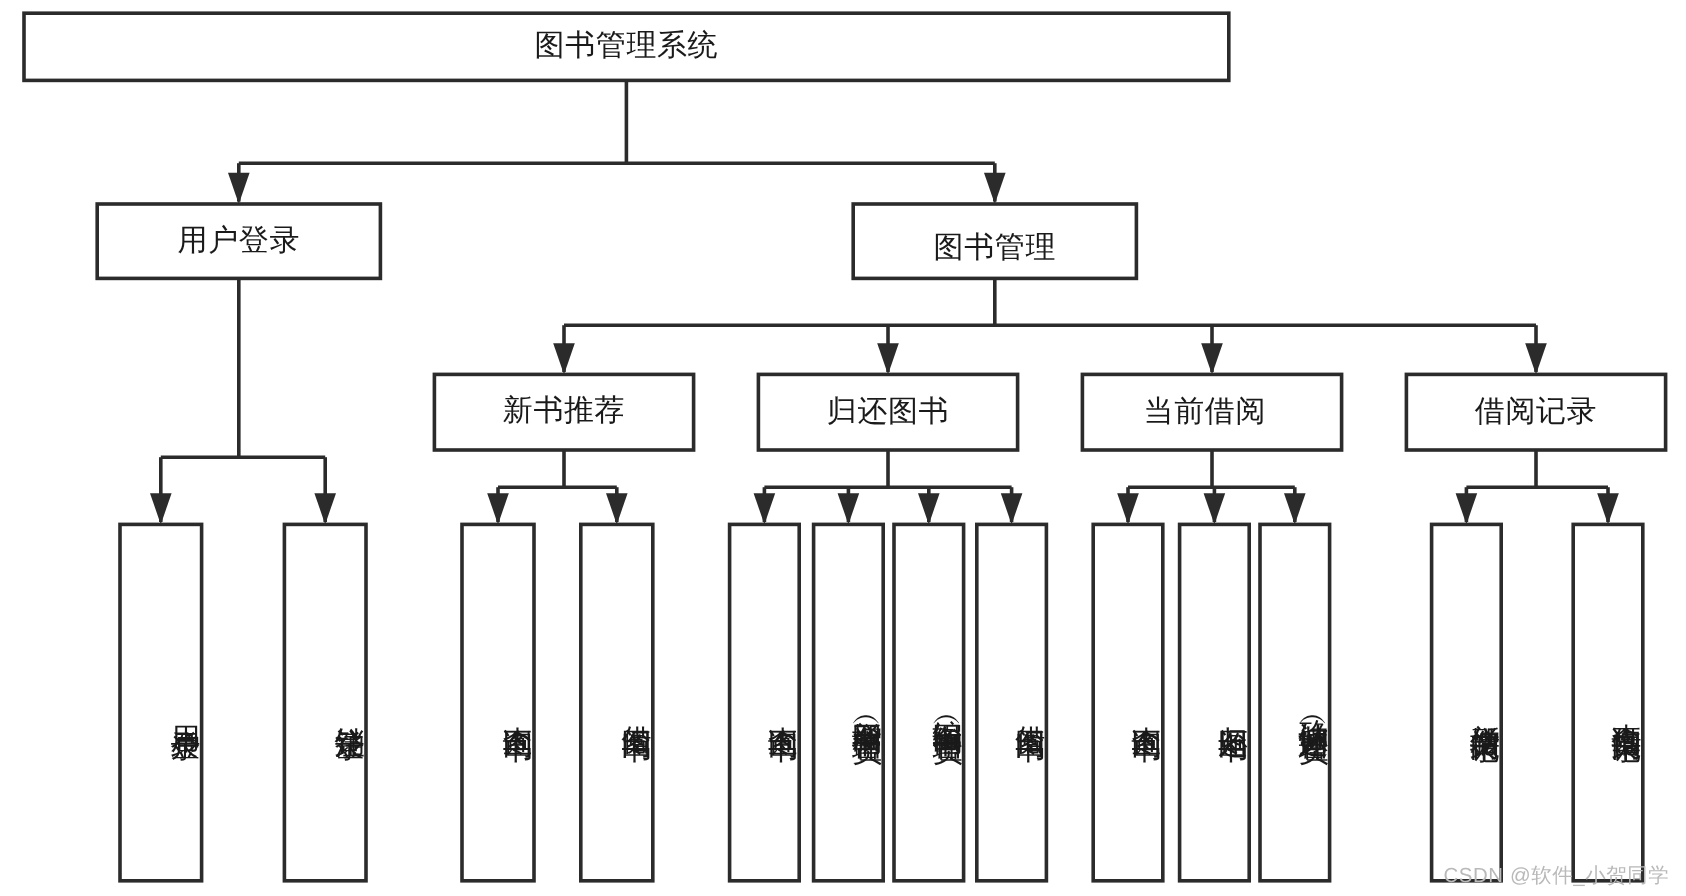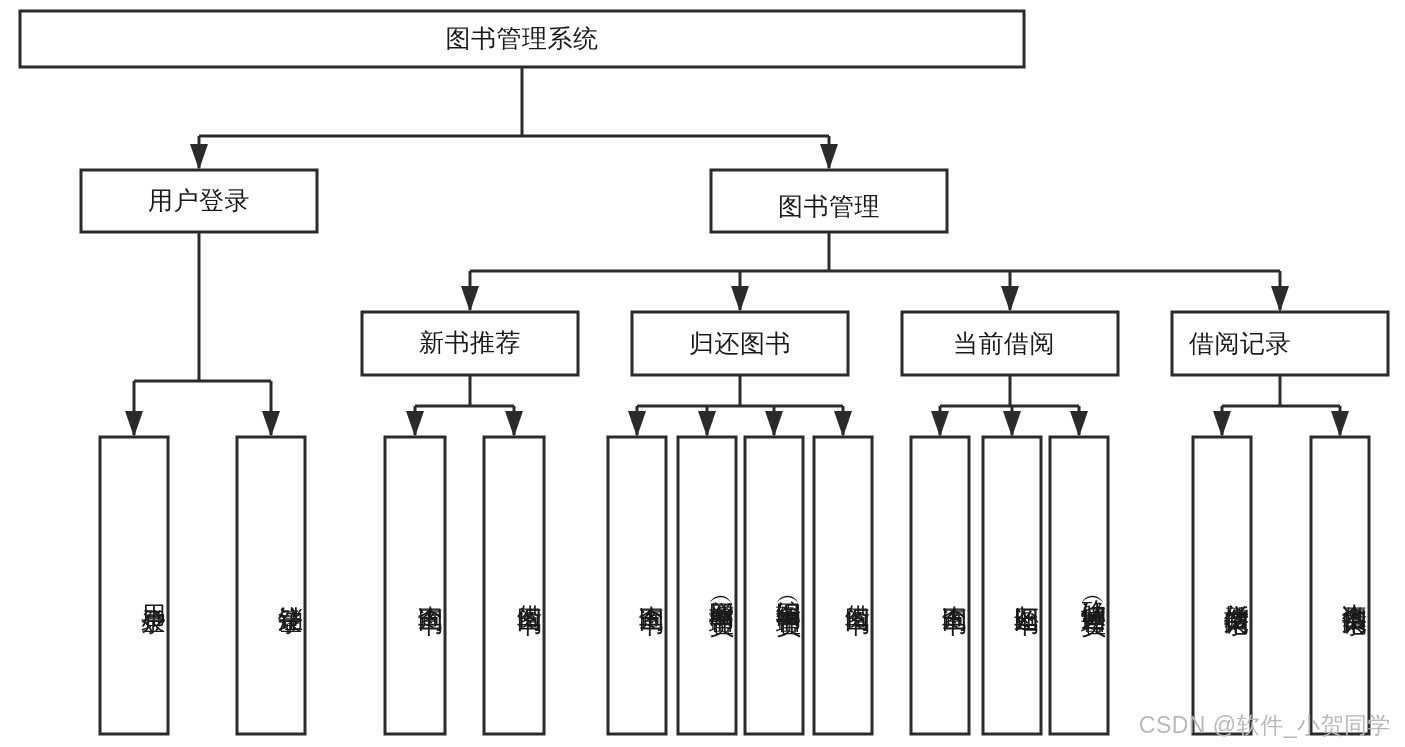--- a/index.html
+++ b/index.html
@@ -64,21 +64,21 @@
     line-height: 1.18;
     letter-spacing: 2px;
     align-items: flex-start;
     justify-content: center;
     padding-top: 6px;
   }
   .watermark {
     position: absolute;
     right: 14px;
     bottom: 6px;
-    font-size: 23px;
+    font-size: 17px;
     color: #b9b9b9;
     font-family: "Liberation Sans", "DejaVu Sans", sans-serif;
     white-space: nowrap;
     letter-spacing: 0.5px;
     margin-left: 27px;
   }
 </style>
 </head>
 <body>
 
@@ -163,21 +163,21 @@
       </g>
   </svg>
 
   <div id="labels">
       <div class="node-label horizontal" style="left: 20px; top: 11px; width: 1004px; height: 56px;">图书管理系统</div>
       <div class="node-label horizontal" style="left: 81px; top: 170px; width: 236px; height: 62px;">用户登录</div>
       <div class="node-label horizontal" style="left: 711px; top: 170px; width: 236px; height: 73px; border-radius: 17px;">图书管理</div>
       <div class="node-label horizontal" style="left: 362px; top: 312px; width: 216px; height: 61px;">新书推荐</div>
       <div class="node-label horizontal" style="left: 632px; top: 312px; width: 216px; height: 63px;">归还图书</div>
       <div class="node-label horizontal" style="left: 902px; top: 312px; width: 204px; height: 63px;">当前借阅</div>
-      <div class="node-label horizontal" style="left: 1132px; top: 312px; width: 216px; height: 64px;">借阅记录</div>
+      <div class="node-label horizontal" style="left: 1172px; top: 312px; width: 216px; height: 64px;">借阅记录</div>
       <div class="node-label vertical" style="left: 100px; top: 437px; width: 68px; height: 297px;">用户登录</div>
       <div class="node-label vertical" style="left: 237px; top: 437px; width: 68px; height: 297px;">注销登录</div>
       <div class="node-label vertical" style="left: 385px; top: 437px; width: 60px; height: 297px;">查询图书</div>
       <div class="node-label vertical" style="left: 484px; top: 437px; width: 60px; height: 297px;">借阅图书</div>
       <div class="node-label vertical" style="left: 608px; top: 437px; width: 58px; height: 297px;">查询图书</div>
       <div class="node-label vertical" style="left: 678px; top: 437px; width: 58px; height: 297px;">新增图书（管理员）</div>
       <div class="node-label vertical" style="left: 745px; top: 437px; width: 58px; height: 297px;">编辑图书（管理员）</div>
       <div class="node-label vertical" style="left: 814px; top: 437px; width: 58px; height: 297px;">借阅图书</div>
       <div class="node-label vertical" style="left: 911px; top: 437px; width: 58px; height: 297px;">查询图书</div>
       <div class="node-label vertical" style="left: 983px; top: 437px; width: 58px; height: 297px;">归还图书</div>

